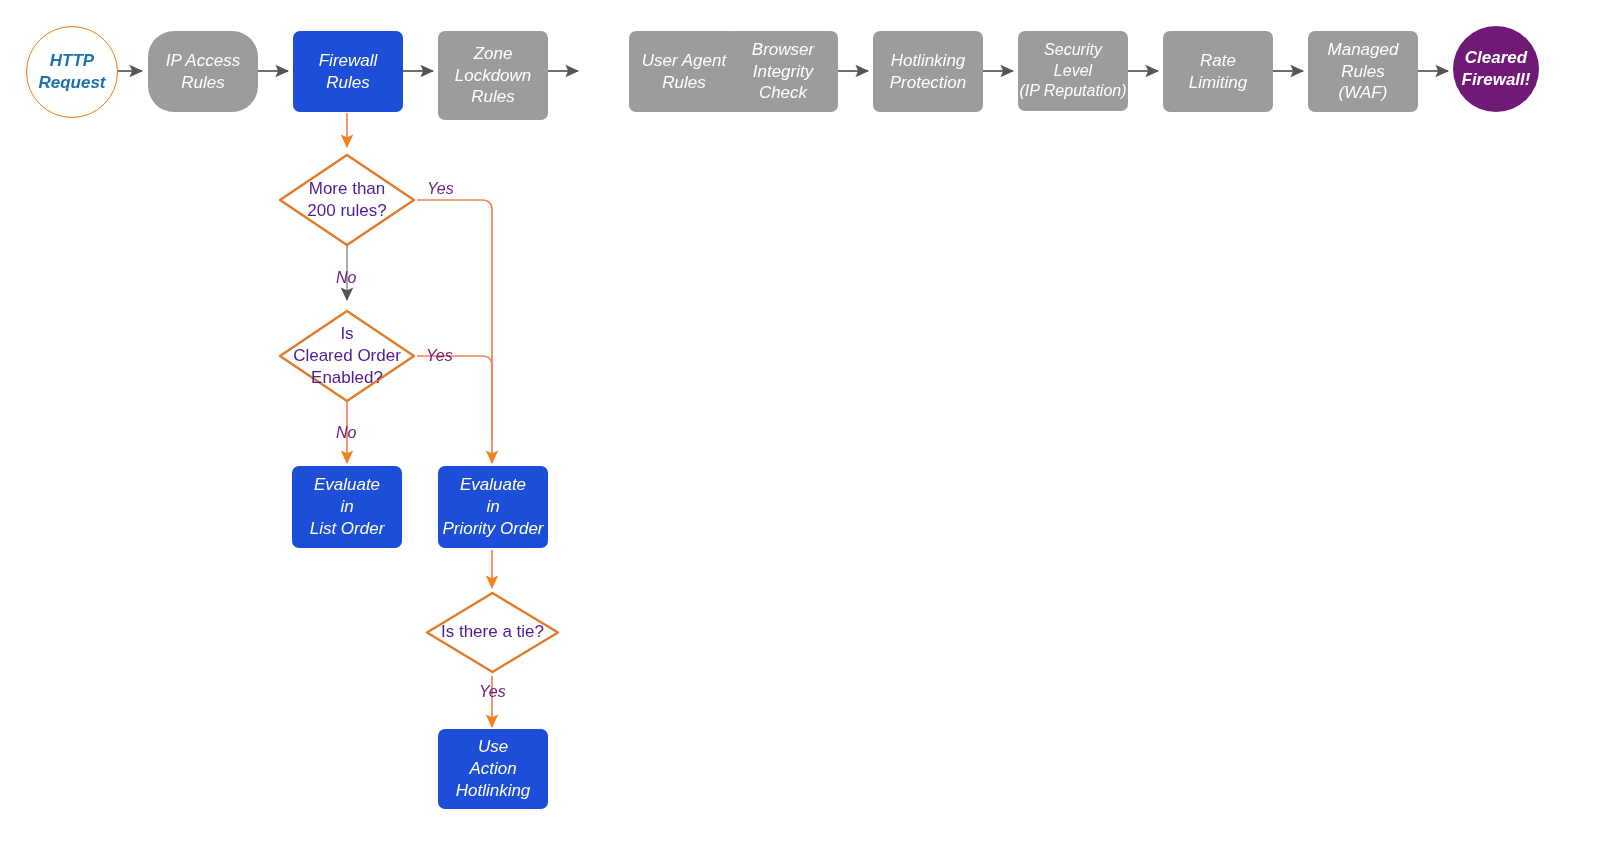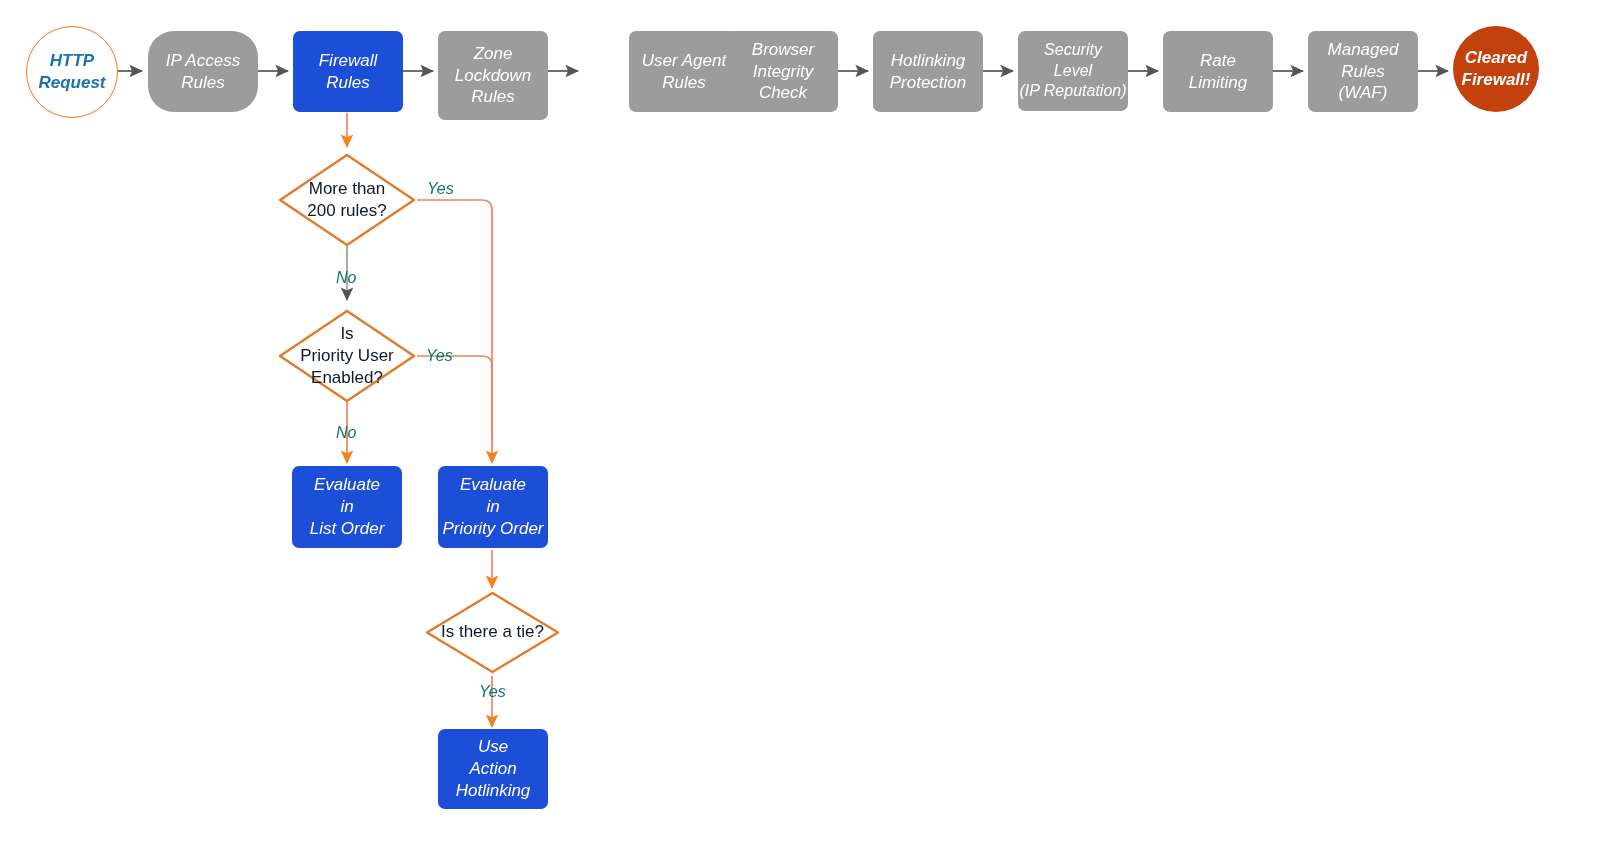--- a/index.html
+++ b/index.html
@@ -53,21 +53,21 @@
     font-style: italic;
     font-weight: bold;
     font-size: 17px;
   }
   .term.outline {
     background: #ffffff;
     border: 1px solid #f97316;
     color: #1a72ae;
   }
   .term.filled {
-    background: #c2410c;
+    background: #701a75;
     color: #ffffff;
   }
 
   .diamond-wrap {
     position: absolute;
   }
   .diamond-wrap svg {
     position: absolute;
     left: 0;
     top: 0;
@@ -77,30 +77,30 @@
     position: absolute;
     left: 0;
     top: 0;
     width: 100%;
     height: 100%;
     display: flex;
     align-items: center;
     justify-content: center;
     text-align: center;
     font-size: 17px;
-    color: #0f172a;
+    color: #4c1d95;
     line-height: 1.3;
     white-space: pre-line;
   }
 
   .edge-label {
     position: absolute;
     font-style: italic;
     font-size: 16px;
-    color: #0f766e;
+    color: #701a75;
     white-space: nowrap;
   }
 </style>
 </head>
 <body>
 
 <div id="canvas">
 
   <svg class="wires" viewBox="0 0 1600 858" xmlns="http://www.w3.org/2000/svg">
     <defs>
@@ -201,21 +201,21 @@
     </svg>
     <div class="diamond-label">More than
 200 rules?</div>
   </div>
 
   <div class="diamond-wrap" style="left:277px; top:308px; width:140px; height:96px;">
     <svg width="140" height="96" viewBox="0 0 140 96" xmlns="http://www.w3.org/2000/svg">
       <path d="M70,3 L137,48 L70,93 L3,48 Z" fill="#ffffff" stroke="#e07b2a" stroke-width="2.4" stroke-linejoin="round"></path>
     </svg>
     <div class="diamond-label">Is
-Priority User
+Cleared Order
 Enabled?</div>
   </div>
 
   <div class="diamond-wrap" style="left:424px; top:590px; width:137px; height:85px;">
     <svg width="137" height="85" viewBox="0 0 137 85" xmlns="http://www.w3.org/2000/svg">
       <path d="M68.5,3 L134,42.5 L68.5,82 L3,42.5 Z" fill="#ffffff" stroke="#e07b2a" stroke-width="2.4" stroke-linejoin="round"></path>
     </svg>
     <div class="diamond-label">Is there a tie?</div>
   </div>
 

